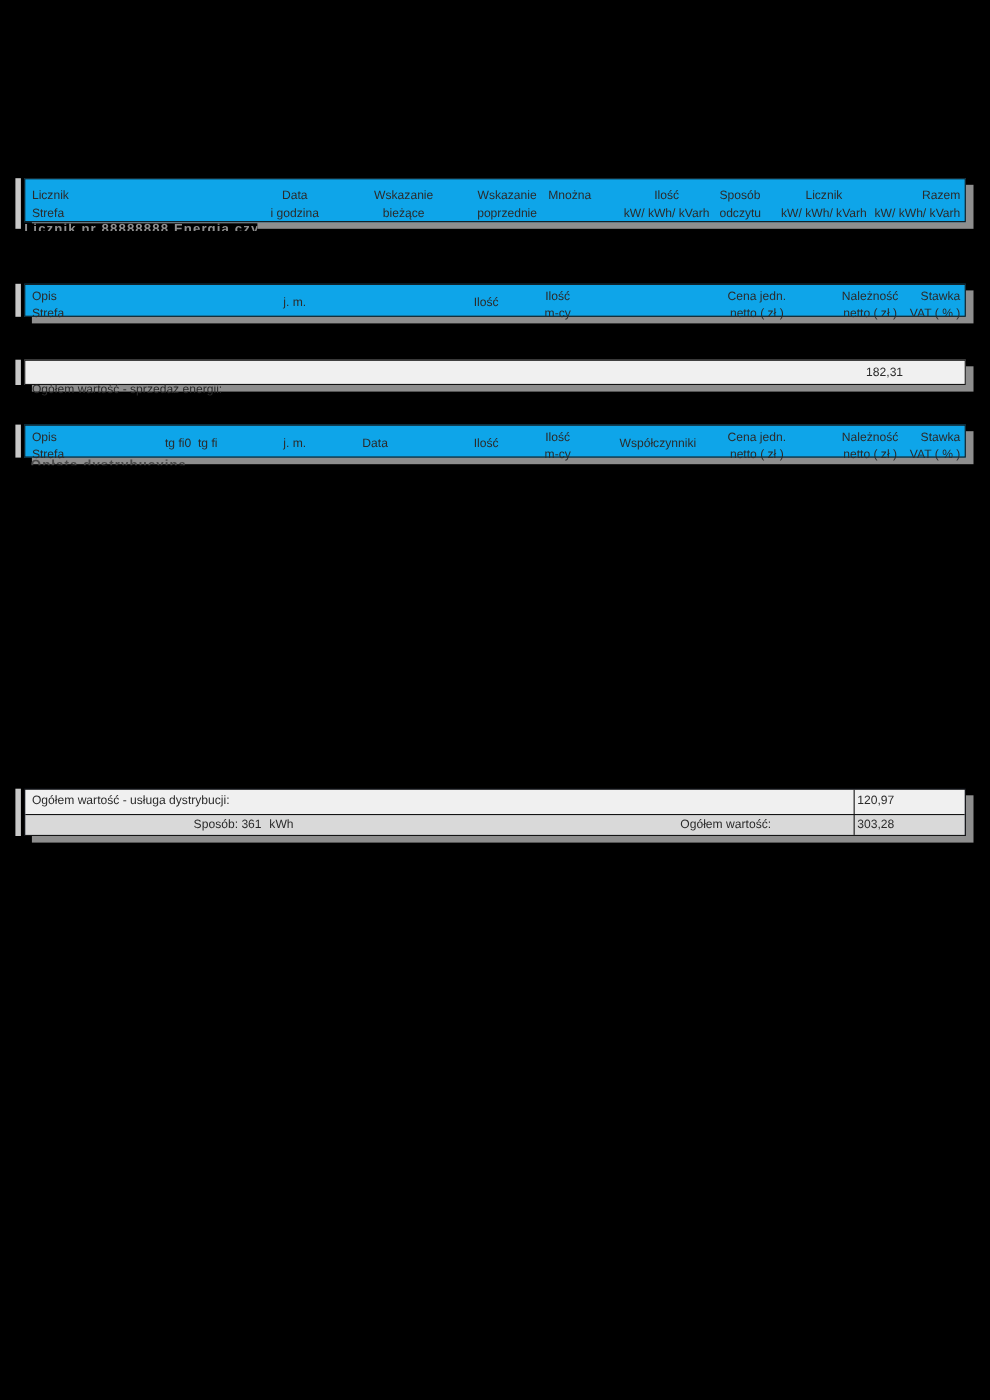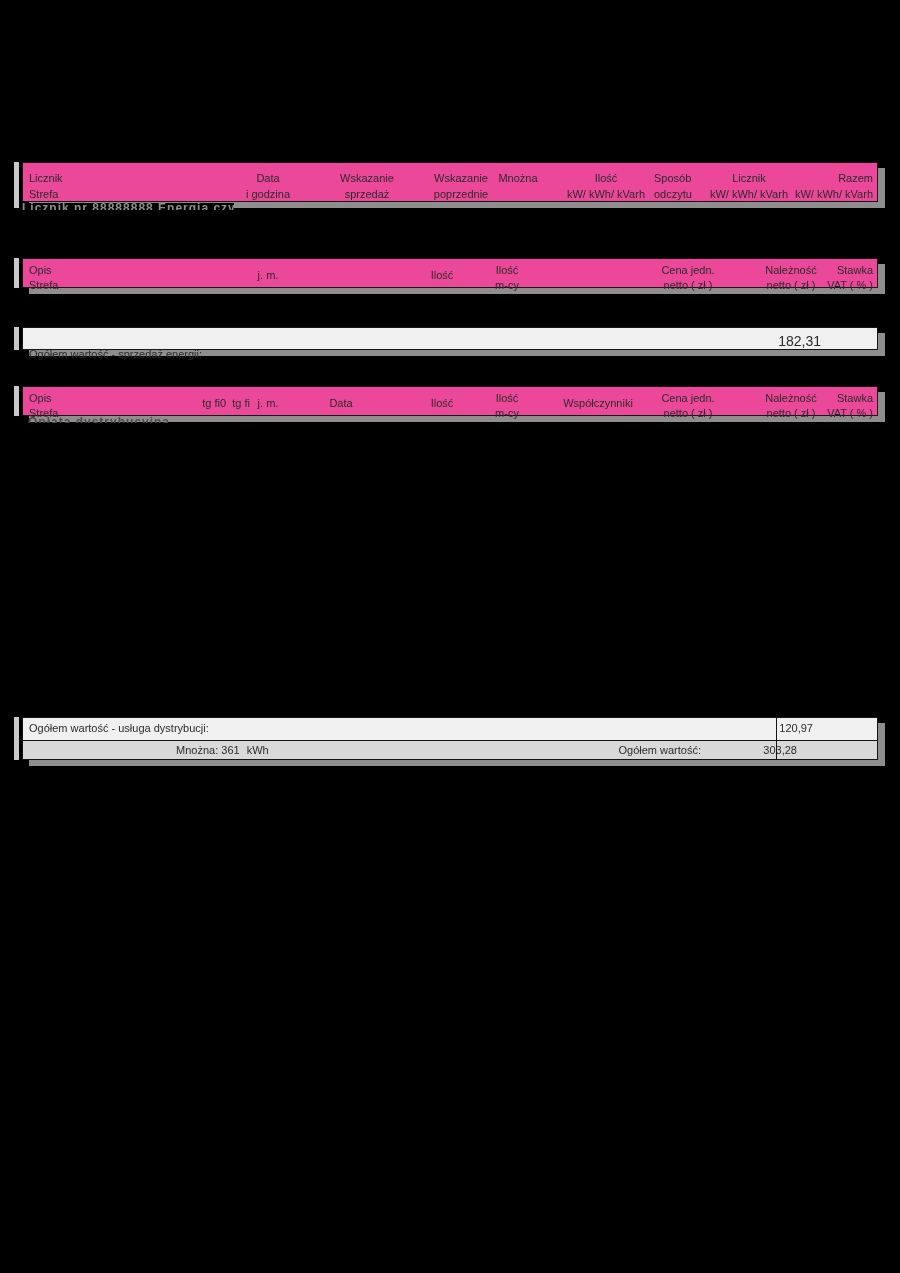--- a/index.html
+++ b/index.html
@@ -1,27 +1,27 @@
 <!DOCTYPE html>
 <html><head>
 <meta charset="utf-8">
 <style>
   html,body{margin:0;padding:0;background:#000;}
   #page{position:relative;width:900px;height:1273px;background:#000000;overflow:hidden;
         font-family:"Liberation Sans", sans-serif;color:#2b2b2b;}
   .tab{position:absolute;left:14px;width:5px;background:#c9c9c9;}
-  .box{position:absolute;left:22px;width:856px;background:#ec4899;border:1px solid #141414;
+  .box{position:absolute;left:22px;width:856px;background:#0ea5e9;border:1px solid #141414;
        box-shadow:7px 6px 0 0 #8e8e8e;box-sizing:border-box;}
   .rowbox{background:#f0f0f0;}
   .cell{position:absolute;top:7px;font-size:11px;line-height:16px;color:#2b2b2b;}
   .cell .l1,.cell .l2{display:block;white-space:pre;}
   .h30 .cell{top:4px;line-height:15px;}
   .h30 .mid{top:9px;}
   .totlabel{position:absolute;left:6px;top:5px;font-size:11px;margin-top:15px;}
-  .totvalue{position:absolute;top:5px;font-size:14px;text-align:right;}
+  .totvalue{position:absolute;top:5px;font-size:11px;text-align:right;}
   .clipstrip{position:absolute;overflow:hidden;height:7px;}
   .clipstrip span{display:block;margin-top:-1px;font-size:12px;font-weight:bold;
                   line-height:12px;white-space:pre;letter-spacing:1px;}
   .strip-black{background:#000;}
   .strip-black span{color:#8e8e8e;}
   .strip-onshadow span{color:#4a4a4a;}
   .vline{position:absolute;top:0;bottom:0;width:0;border-left:1px solid #141414;}
   .row1{position:absolute;left:0;right:0;top:0;height:22px;background:#f0f0f0;
         border-bottom:1px solid #141414;}
   .row2{position:absolute;left:0;right:0;top:23px;bottom:0;background:#d9d9d9;}
@@ -37,21 +37,21 @@
     <div class="cell" style="left:6px;width:200px;text-align:left">
       <span class="l1">Licznik</span>
       <span class="l2">Strefa</span>
     </div>
     <div class="cell" style="left:185px;width:120px;text-align:center">
       <span class="l1">Data</span>
       <span class="l2">i godzina</span>
     </div>
     <div class="cell" style="left:284px;width:120px;text-align:center">
       <span class="l1">Wskazanie</span>
-      <span class="l2">sprzedaż</span>
+      <span class="l2">bieżące</span>
     </div>
     <div class="cell" style="left:378px;width:120px;text-align:center">
       <span class="l1">Wskazanie</span>
       <span class="l2">poprzednie</span>
     </div>
     <div class="cell" style="left:455px;width:80px;text-align:center">
       <span class="l1">Mnożna</span>
     </div>
     <div class="cell" style="left:523px;width:120px;text-align:center">
       <span class="l1">Ilość</span>
@@ -109,21 +109,21 @@
     <span class="totlabel">Ogółem wartość - sprzedaż energii:</span>
     <span class="totvalue" style="right:56px;width:120px">182,31</span>
   </div>
 
   <div class="tab" style="top:386px;height:30px"></div>
   <div class="box h30" style="top:386px;height:30px">
     <div class="cell" style="left:6px;width:150px;text-align:left">
       <span class="l1">Opis</span>
       <span class="l2">Strefa</span>
     </div>
-    <div class="cell mid" style="left:127px;width:100px;text-align:right">
+    <div class="cell mid" style="left:127px;width:100px;text-align:left">
       <span class="l1">tg fi0  tg fi</span>
     </div>
     <div class="cell mid" style="left:205px;width:80px;text-align:center">
       <span class="l1">j. m.</span>
     </div>
     <div class="cell mid" style="left:268px;width:100px;text-align:center">
       <span class="l1">Data</span>
     </div>
     <div class="cell mid" style="left:369px;width:100px;text-align:center">
       <span class="l1">Ilość</span>
@@ -153,23 +153,23 @@
   </div>
 
   <div class="tab" style="top:717px;height:43px"></div>
   <div class="box" style="top:717px;height:43px;background:#0f172a">
     <div class="row1">
       <span class="rcell" style="left:6px;top:4px">Ogółem wartość - usługa dystrybucji:</span>
       <span class="rcell" style="right:64px;top:4px;width:100px;text-align:right">120,97</span>
     </div>
     <div class="row2">
       <span class="rcell" style="left:153px;top:3px">
-        <span>Mnożna:</span>
+        <span>Sposób:</span>
         <span>361</span>
         <span style="margin-left:4px">kWh</span>
       </span>
       <span class="rcell" style="right:176px;top:3px;width:150px;text-align:right">Ogółem wartość:</span>
-      <span class="rcell" style="right:80px;top:3px;width:100px;text-align:right">303,28</span>
+      <span class="rcell" style="right:64px;top:3px;width:100px;text-align:right">303,28</span>
     </div>
     <div class="vline" style="left:753px"></div>
   </div>
 
 </div>
 
 </body></html>

